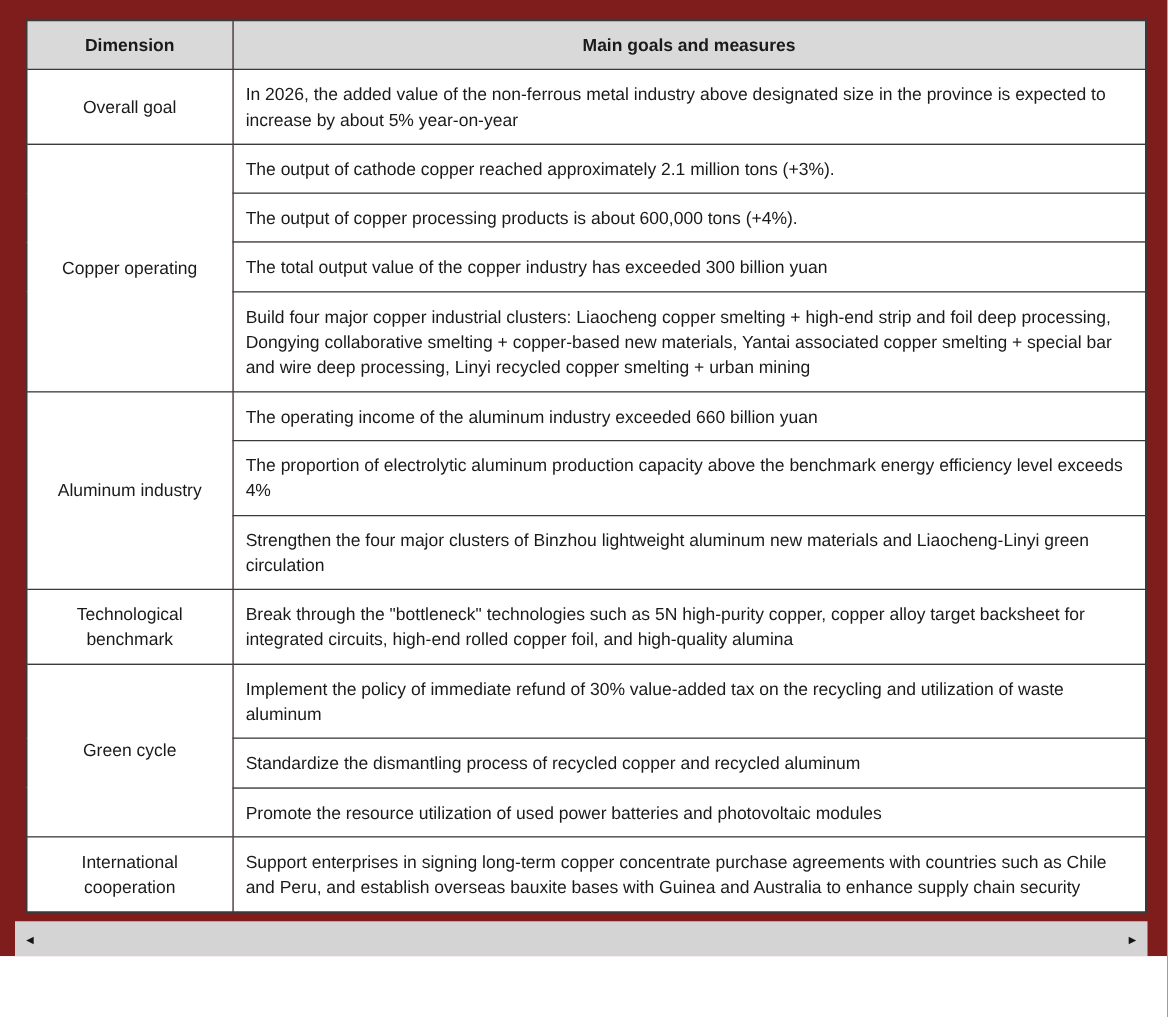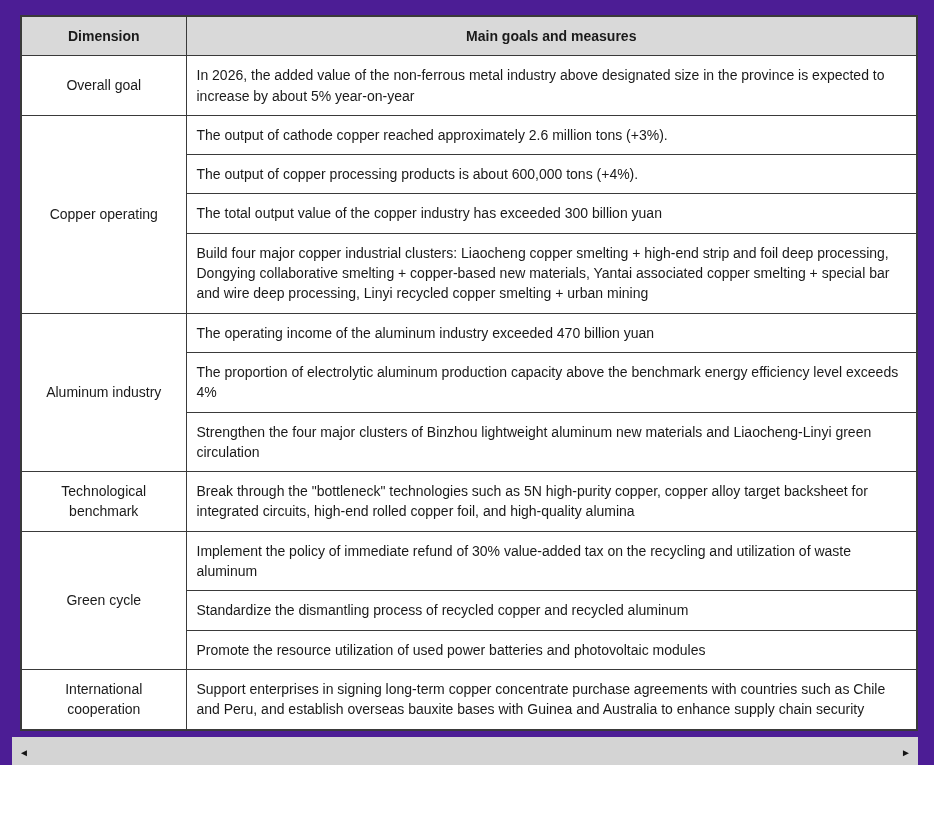--- a/index.html
+++ b/index.html
@@ -1,19 +1,19 @@
 <!DOCTYPE html>
 <html style="--header_bg: #d9d9d9; --border: #3a3a3a; --text: #1a1a1a; --scrollbar_bg: #d4d4d4; --arrow: #141414; --watermark: #8db4e2;"><head>
 <meta charset="utf-8">
 <style>
   html,body{margin:0;padding:0;background:#ffffff;}
   #page{
     position:relative;
     width:934px;height:765px;
-    background:#4c1d95;
+    background:#7f1d1d;
     font-family:"Liberation Sans", sans-serif;
     color:var(--text,#1a1a1a);
     overflow:hidden;
   }
   .table-wrap{
     position:absolute;left:20px;top:15px;width:898px;
   }
   table.goals{
     width:898px;
     border-collapse:collapse;
@@ -90,34 +90,34 @@
           <th>Main goals and measures</th>
         </tr>
       </thead>
       <tbody id="tbody">
           <tr>
             <td class="dim" rowspan="1">Overall goal</td>
             <td class="measure">In 2026, the added value of the non-ferrous metal industry above designated size in the province is expected to increase by about 5% year-on-year</td>
           </tr>
           <tr>
             <td class="dim" rowspan="4">Copper operating</td>
-            <td class="measure">The output of cathode copper reached approximately 2.6 million tons (+3%).</td>
+            <td class="measure">The output of cathode copper reached approximately 2.1 million tons (+3%).</td>
           </tr>
           <tr>
             <td class="measure">The output of copper processing products is about 600,000 tons (+4%).</td>
           </tr>
           <tr>
             <td class="measure">The total output value of the copper industry has exceeded 300 billion yuan</td>
           </tr>
           <tr>
             <td class="measure">Build four major copper industrial clusters: Liaocheng copper smelting + high-end strip and foil deep processing, Dongying collaborative smelting + copper-based new materials, Yantai associated copper smelting + special bar and wire deep processing, Linyi recycled copper smelting + urban mining</td>
           </tr>
           <tr>
             <td class="dim" rowspan="3">Aluminum industry</td>
-            <td class="measure">The operating income of the aluminum industry exceeded 470 billion yuan</td>
+            <td class="measure">The operating income of the aluminum industry exceeded 660 billion yuan</td>
           </tr>
           <tr>
             <td class="measure">The proportion of electrolytic aluminum production capacity above the benchmark energy efficiency level exceeds 4%</td>
           </tr>
           <tr>
             <td class="measure">Strengthen the four major clusters of Binzhou lightweight aluminum new materials and Liaocheng-Linyi green circulation</td>
           </tr>
           <tr>
             <td class="dim" rowspan="1">Technological benchmark</td>
             <td class="measure">Break through the "bottleneck" technologies such as 5N high-purity copper, copper alloy target backsheet for integrated circuits, high-end rolled copper foil, and high-quality alumina</td>

